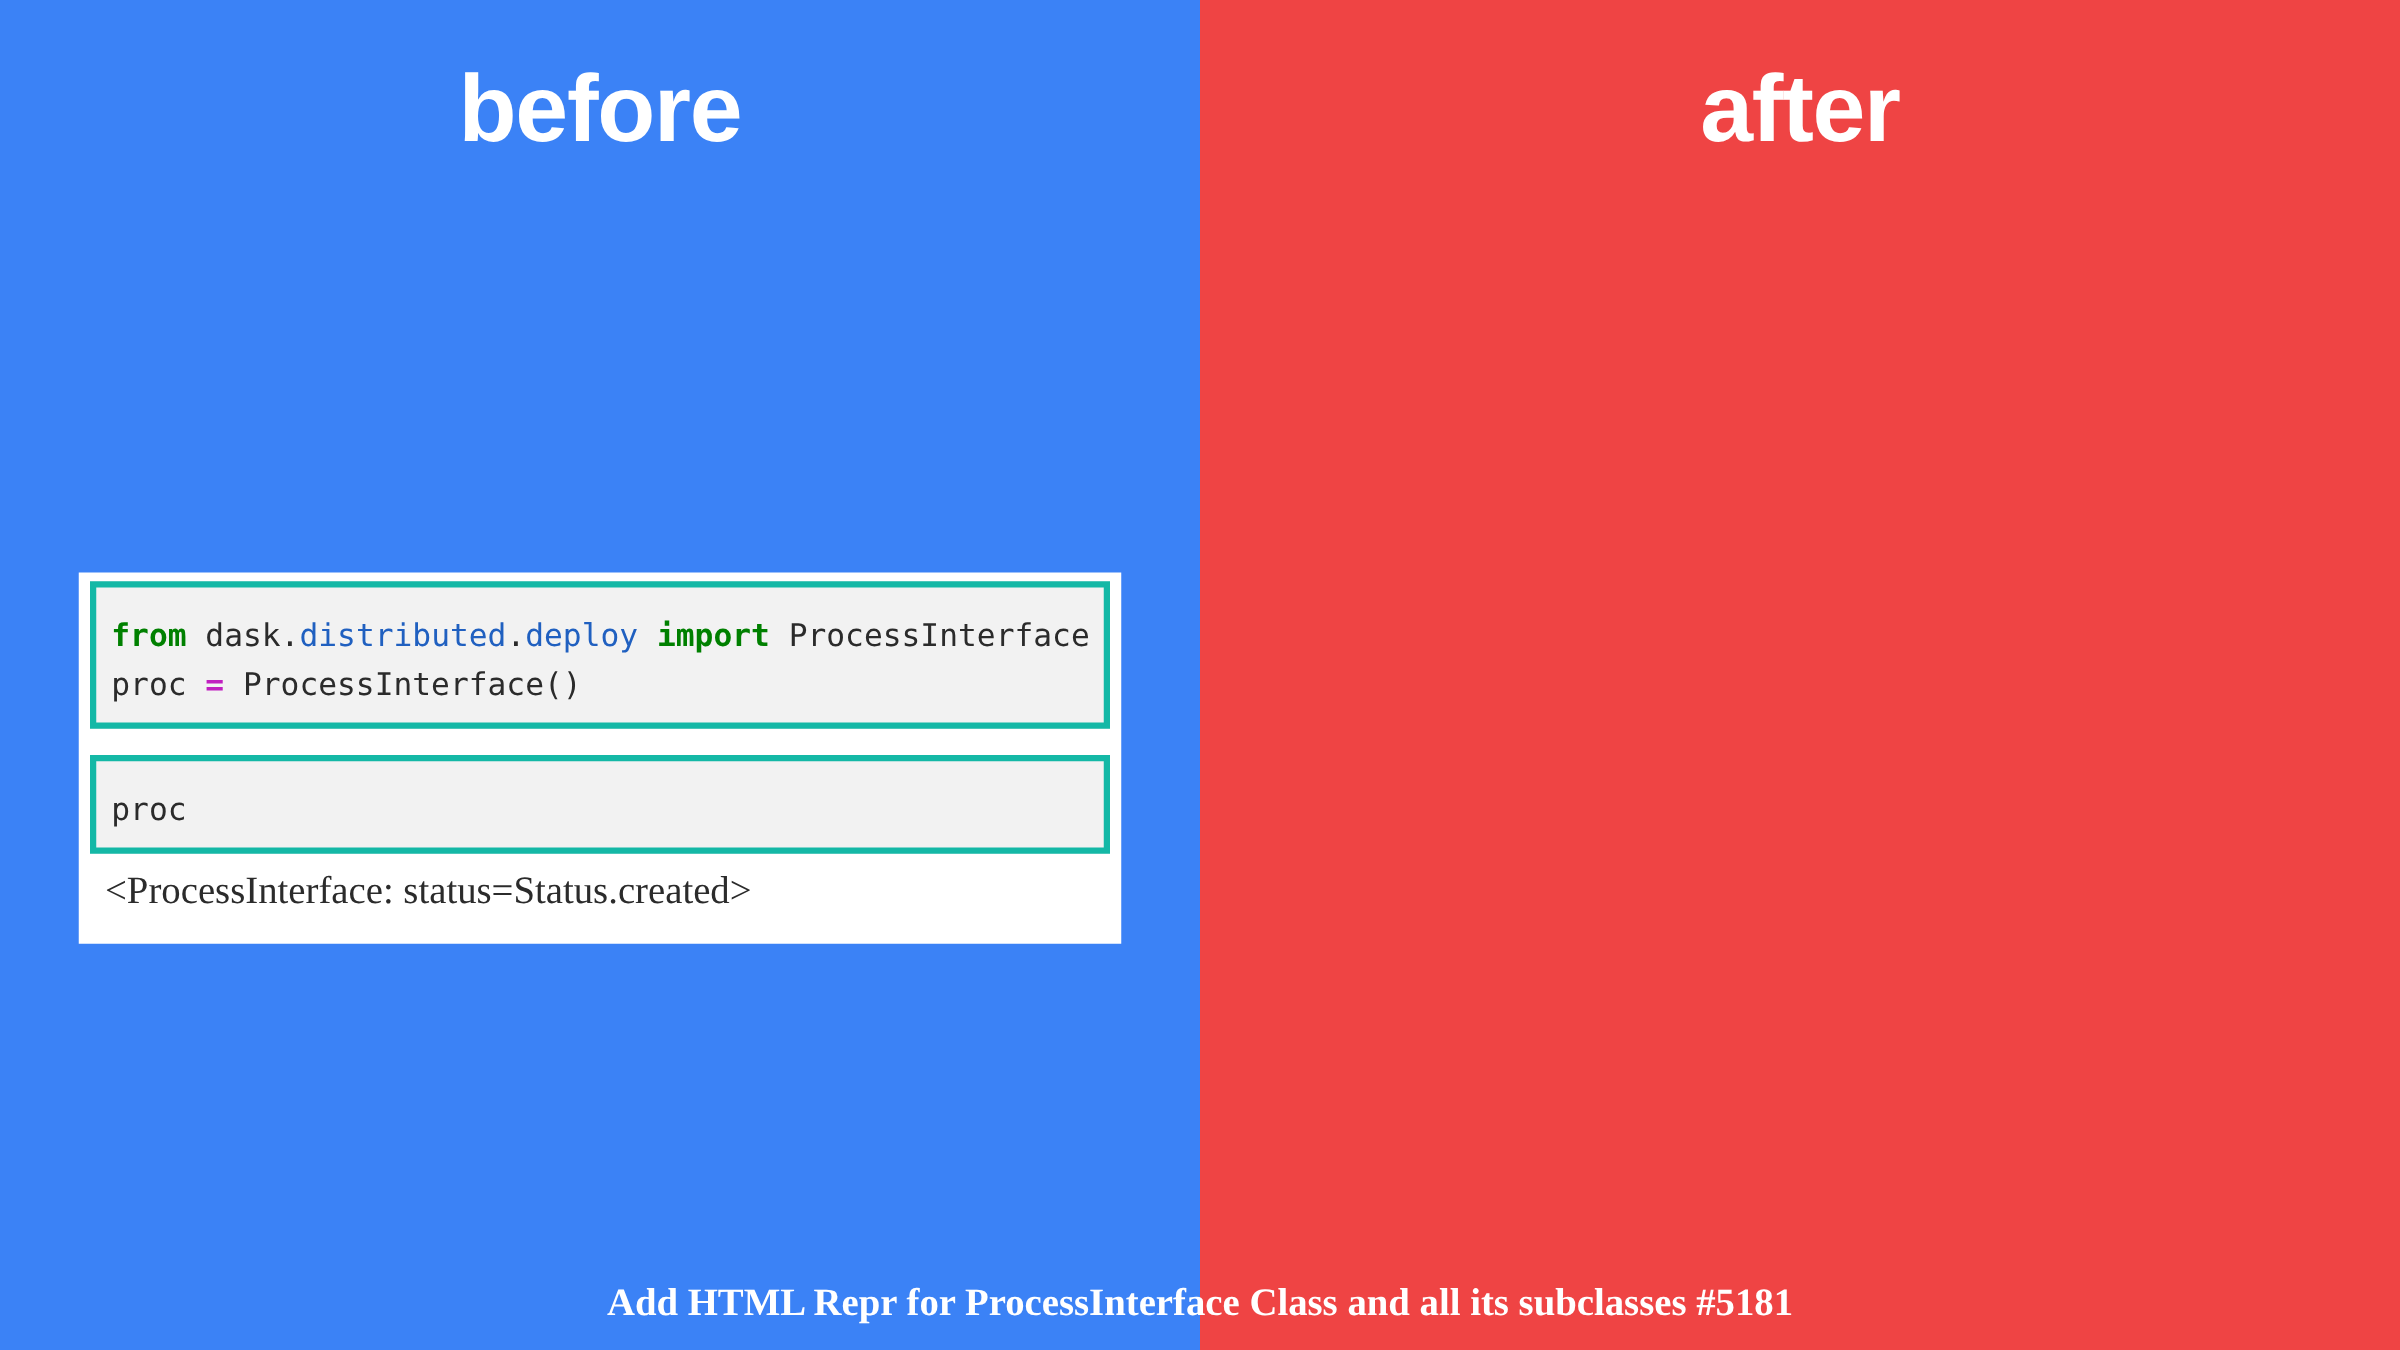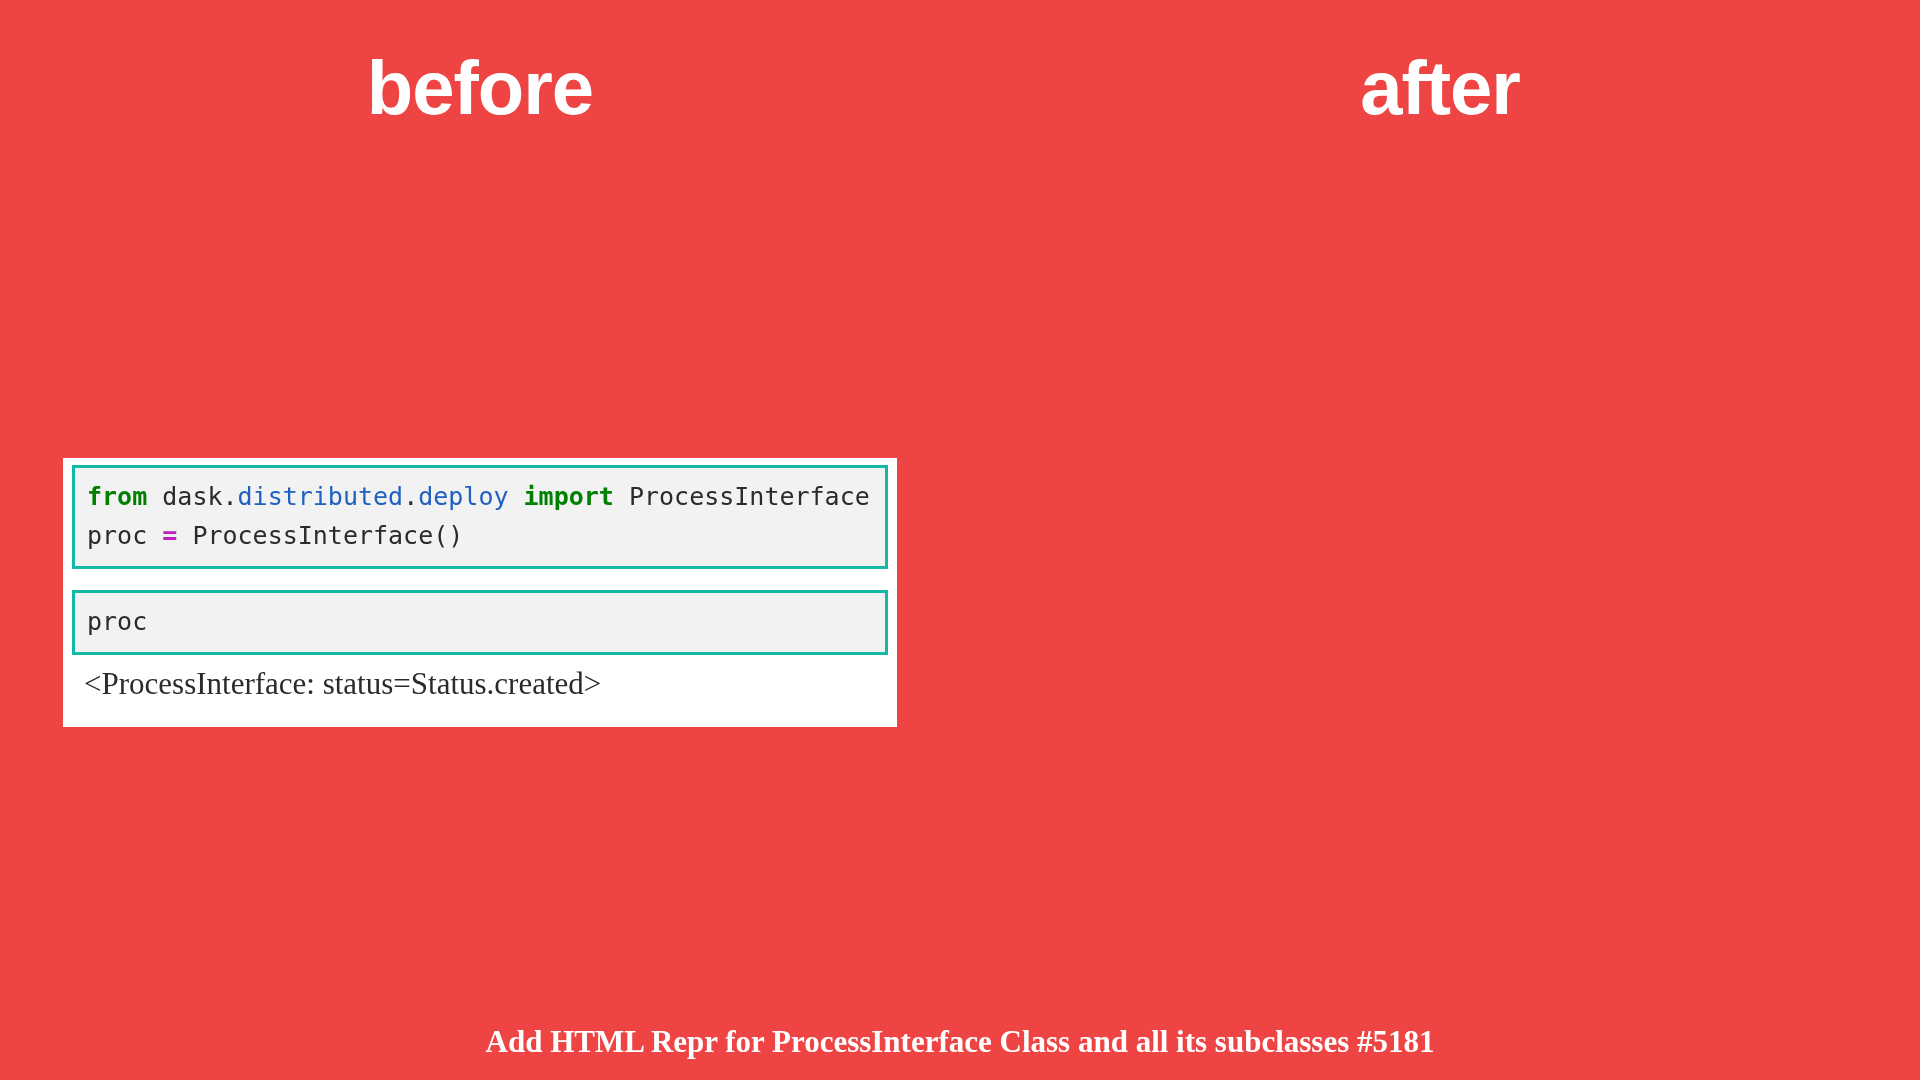--- a/index.html
+++ b/index.html
@@ -44,23 +44,23 @@
   #before-card {
     position: absolute;
     left: 63px;
     top: 458px;
     width: 834px;
     background: #ffffff;
     padding: 0px;
   }
   .nb-inputcell {
     background: #F2F2F2;
-    border: 3px solid #14b8a6;
+    border: 5px solid #14b8a6;
     margin: 7px 9px 0px 9px;
-    padding: 9px 12px 11px 12px;
+    padding: 19px 12px 11px 12px;
     font-family: "DejaVu Sans Mono", monospace;
     font-size: 25px;
     line-height: 39px;
     color: #2b2b2b;
     white-space: pre;
   }
   .nb-spacer { height: 14px; }
   .nb-outcell {
     margin: 0px 9px 0px 9px;
     padding: 12px 12px 26px 12px;
@@ -88,21 +88,21 @@
     line-height: 40px;
     letter-spacing: 0px;
     white-space: nowrap;
   }
 </style>
 </head>
 <body>
 
 <div id="root">
 
-  <div class="pane" id="pane-before" style="background: #ef4444;">
+  <div class="pane" id="pane-before" style="background: #3b82f6;">
     <div class="pane-heading">before</div>
 
     <div id="before-card">
 
       <div class="nb-inputcell"><span class="kw">from</span><span class="plain"> </span><span class="plain">dask.</span><span class="mod">distributed</span><span class="plain">.</span><span class="mod">deploy</span><span class="plain"> </span><span class="kw">import</span><span class="plain"> </span><span class="plain">ProcessInterface</span>
 <span class="plain">proc </span><span class="op">=</span><span class="plain"> ProcessInterface()</span></div>
 
       <div class="nb-spacer"></div>
 
       <div class="nb-inputcell">proc</div>

